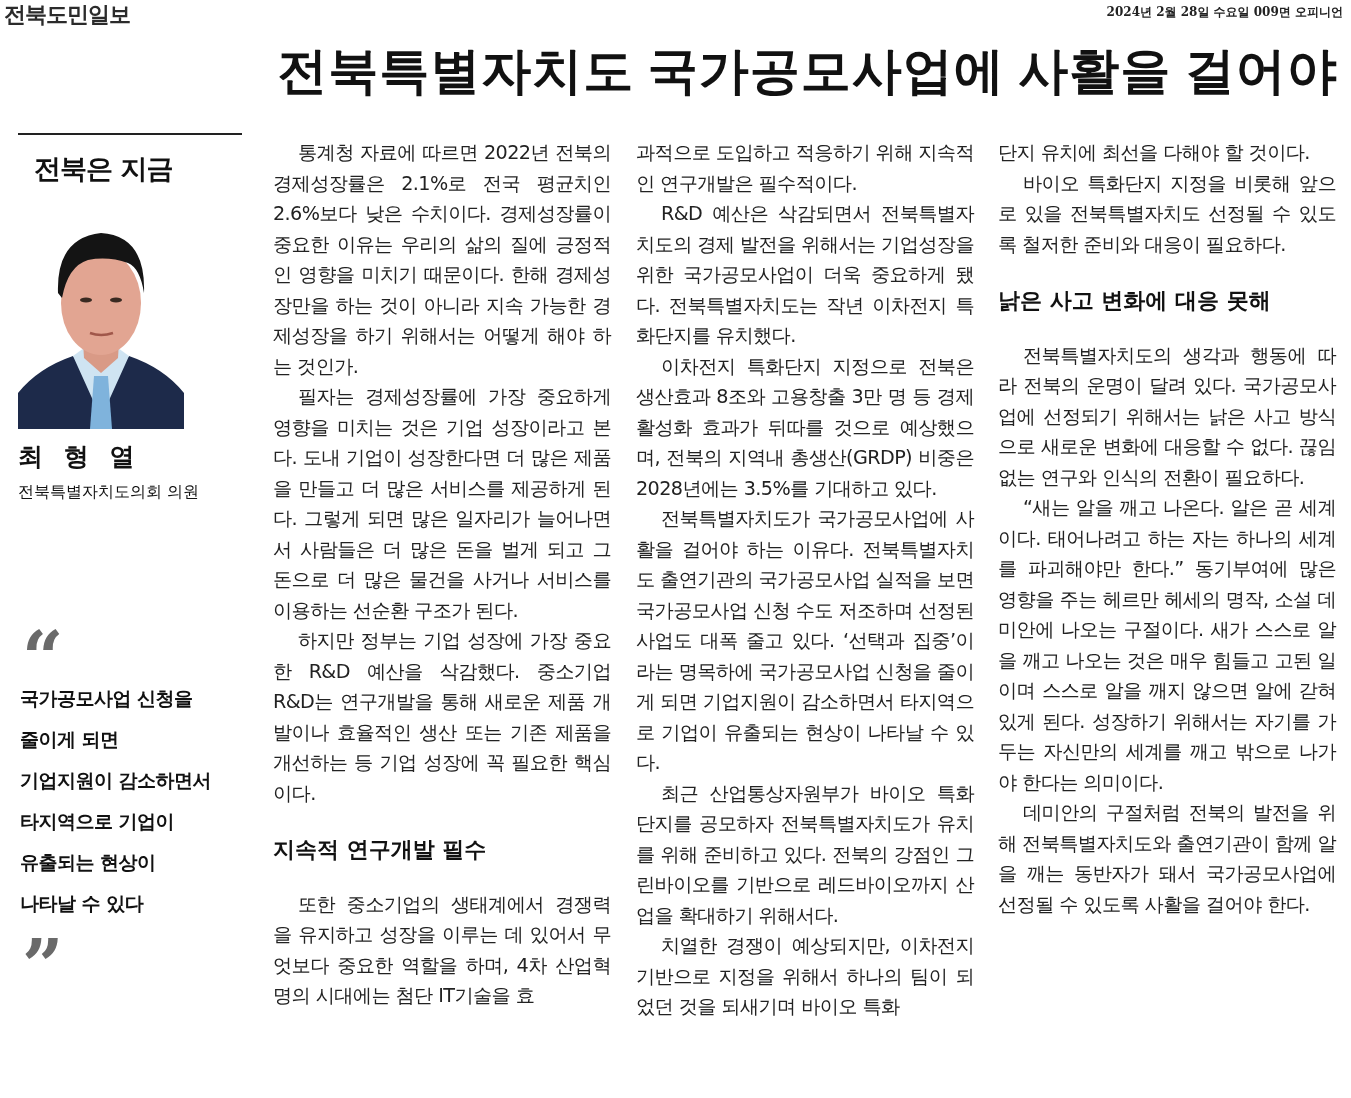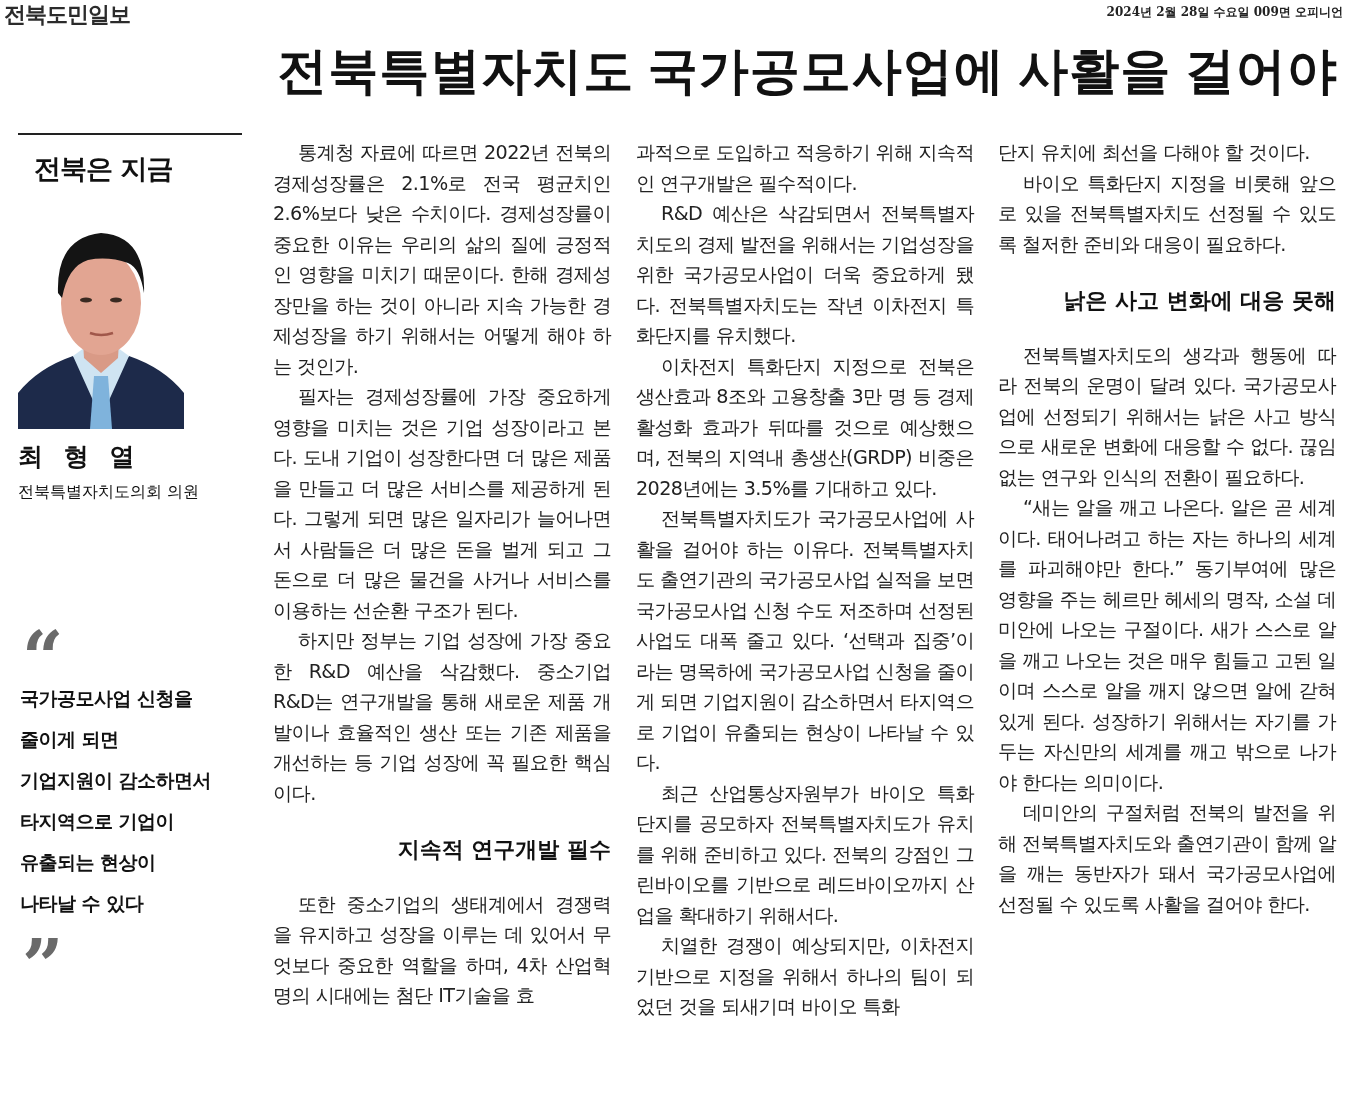--- a/index.html
+++ b/index.html
@@ -20,21 +20,21 @@
   .quote-open, .quote-close { position:absolute; left:22px; font-size:72px; font-weight:bold; color:#6a6a6a;
               font-family:"DejaVu Serif","Liberation Serif",serif; line-height:1; }
   .quote-open { top:622px; }
   .quote-close { top:930px; }
   .pull-quote { position:absolute; left:20px; top:683px; width:230px; }
   .pull-quote div { font-size:19px; font-weight:bold; color:#111; height:41px; line-height:30px; letter-spacing:-0.5px; }
   .col { position:absolute; top:138px; width:338px; font-size:19.2px; line-height:30.5px; color:#222;
          font-family:"DejaVu Sans","Liberation Sans",sans-serif; letter-spacing:-0.6px; }
   .col p { margin:0; text-align:justify; text-indent:1.3em; }
   .col p.cont { text-indent:0; }
-  .col .subhead { text-align:right; font-size:22px; font-weight:bold; color:#111; margin:26px 0 24px 0; letter-spacing:0; }
+  .col .subhead { text-align:left; font-size:22px; font-weight:bold; color:#111; margin:26px 0 24px 0; letter-spacing:0; }
   .col1 { left:273px; }
   .col2 { left:636px; }
   .col3 { left:998px; }
 </style>
 </head>
 <body>
 
 <div class="masthead">전북도민일보</div>
 <div class="dateline">2024년 2월 28일 수요일 009면 오피니언</div>
 

